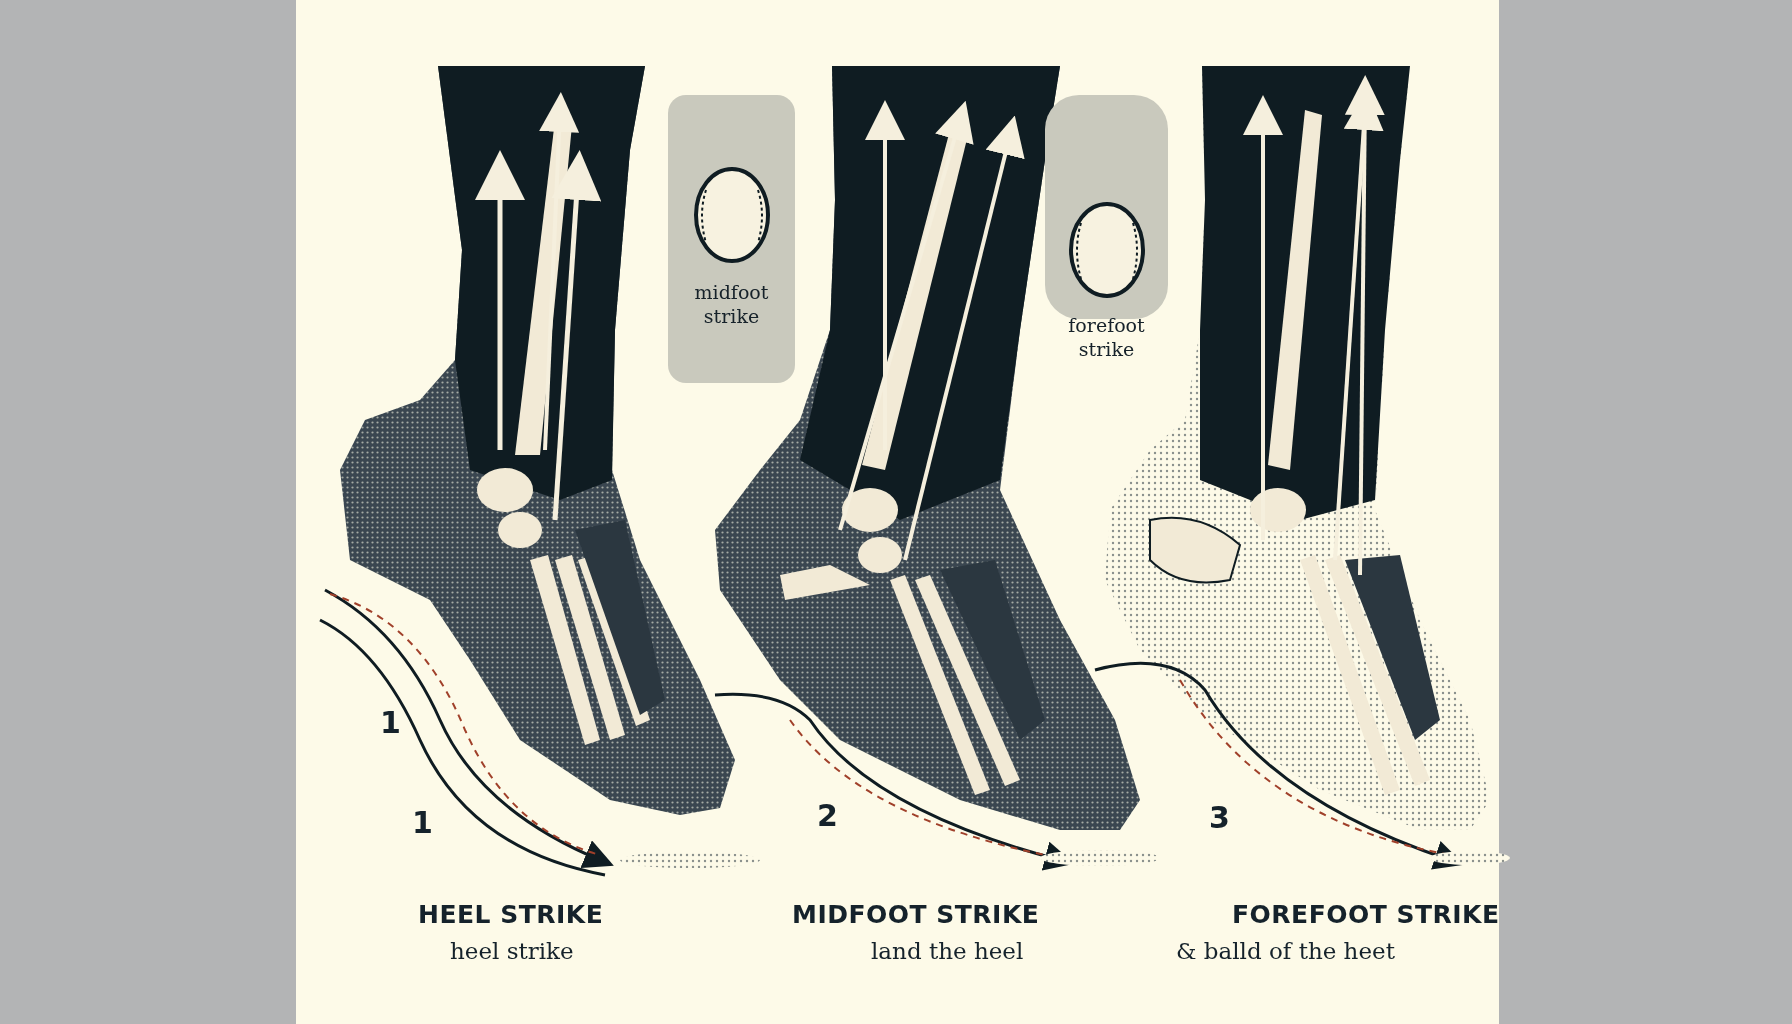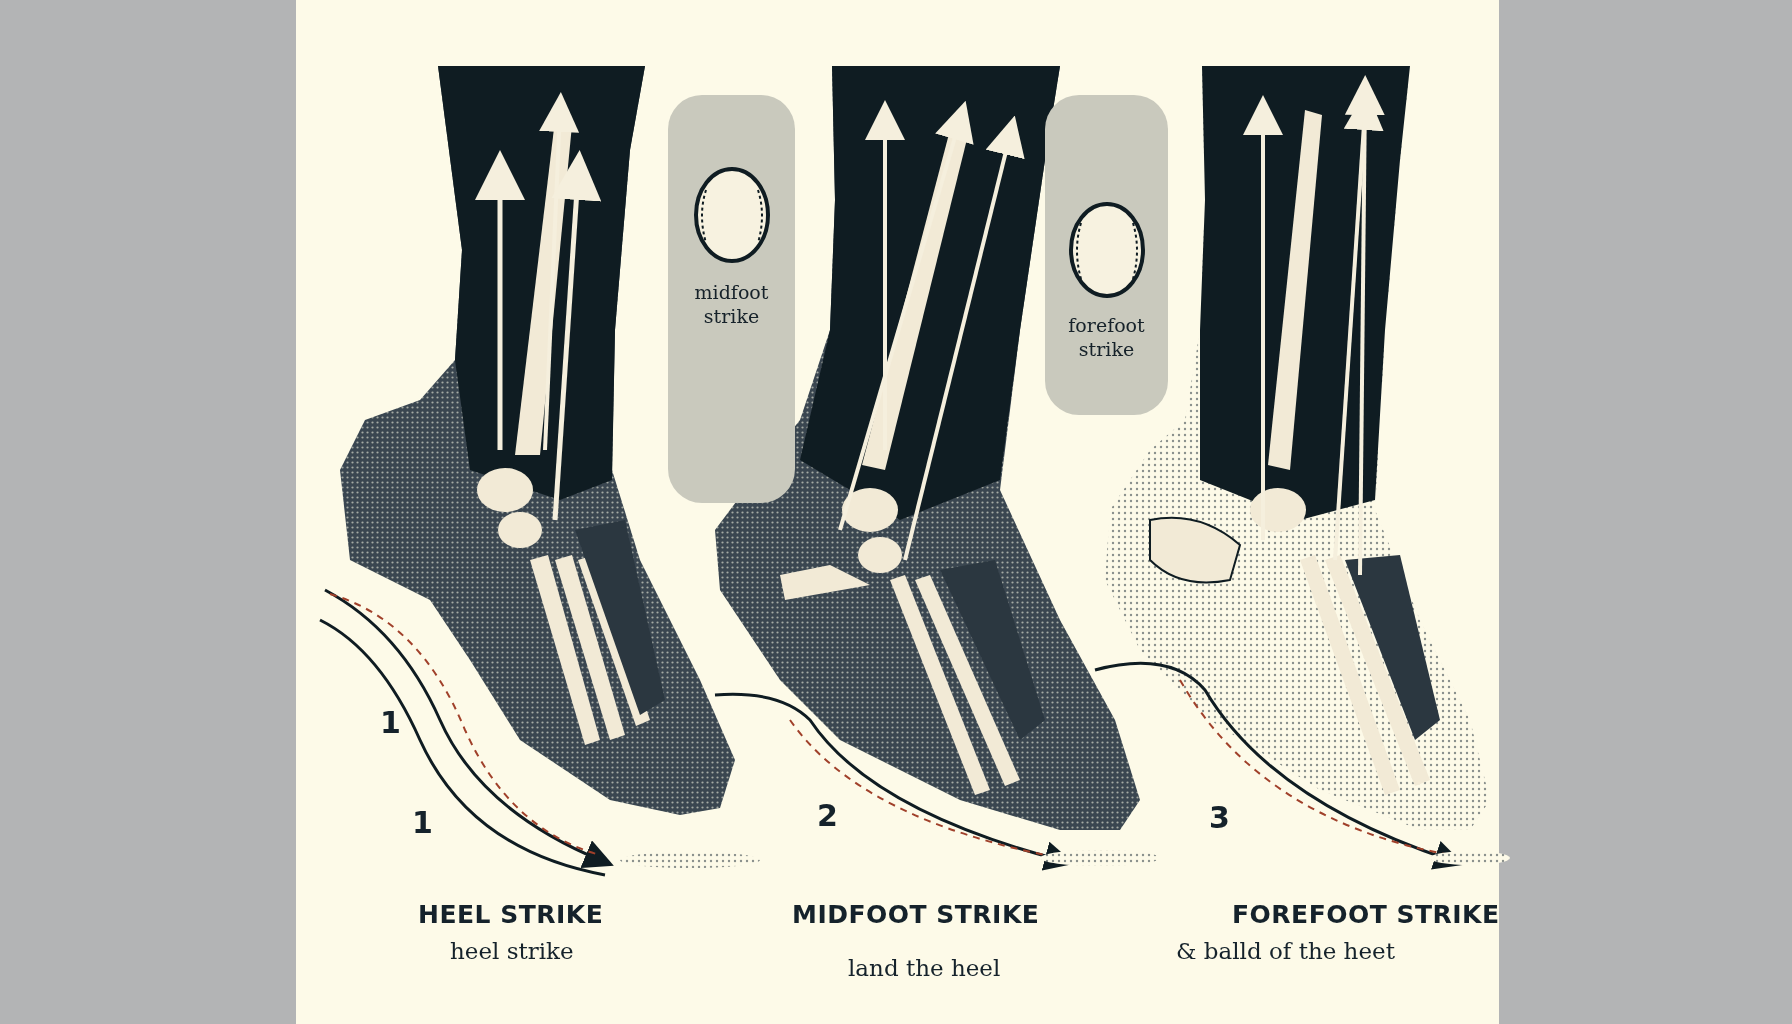--- a/index.html
+++ b/index.html
@@ -91,47 +91,47 @@
     <path d="M1345,560 L1400,555 L1440,720 L1415,740 Z" fill="#2b3740"></path>
     <line x1="1263" y1="540" x2="1263" y2="115" stroke="#f5efdd" stroke-width="4" marker-end="url(#ah)"></line>
     <line x1="1335" y1="560" x2="1365" y2="110" stroke="#f5efdd" stroke-width="4" marker-end="url(#ah)"></line>
     <line x1="1360" y1="575" x2="1365" y2="95" stroke="#f5efdd" stroke-width="4" marker-end="url(#ah)"></line>
     <path d="M1095,670 Q1170,650 1205,690 Q1270,800 1450,860" fill="none" stroke="#0f1c22" stroke-width="3" marker-end="url(#ahd)"></path>
     <path d="M1180,680 Q1260,820 1450,855" fill="none" stroke="#a0402a" stroke-width="2" stroke-dasharray="7,6"></path>
     <ellipse cx="1470" cy="858" rx="40" ry="7" fill="url(#dotsLight)"></ellipse>
   </g>
 </svg>
 
-<div class="capsule" style="left:668px; top:95px; width:127px; height:408px;">
+<div class="capsule" style="left:668px; top:95px; width:127px; height:288px;border-radius:18px;">
   <svg class="ball" style="top:70px;" width="80" height="100" viewBox="0 0 80 100">
     <ellipse cx="40" cy="50" rx="36" ry="46" fill="#f7f2e0" stroke="#0f1c22" stroke-width="4"></ellipse>
     <path d="M14,25 Q6,50 14,78 M66,25 Q74,50 66,78" fill="none" stroke="#0f1c22" stroke-width="2" stroke-dasharray="3,3"></path>
   </svg>
   <div class="cap-label" style="top:185px;">
     <div>midfoot</div>
     <div>strike</div>
   </div>
 </div>
 
-<div class="capsule" style="left:1045px; top:95px; width:123px; height:320px;">
+<div class="capsule" style="left:1045px; top:95px; width:123px; height:224px;">
   <svg class="ball" style="top:100px;" width="80" height="105" viewBox="0 0 80 105">
     <ellipse cx="40" cy="55" rx="36" ry="46" fill="#f7f2e0" stroke="#0f1c22" stroke-width="4"></ellipse>
     <path d="M14,28 Q6,55 14,84 M66,28 Q74,55 66,84" fill="none" stroke="#0f1c22" stroke-width="2" stroke-dasharray="3,3"></path>
   </svg>
   <div class="cap-label" style="top:218px;">
     <div>forefoot</div>
     <div>strike</div>
   </div>
 </div>
 
 <div class="step-num" style="left:380px; top:705px;">1</div>
 <div class="step-num" style="left:412px; top:805px;">1</div>
 <div class="step-num" style="left:817px; top:798px;">2</div>
 <div class="step-num" style="left:1209px; top:800px;">3</div>
 
 <div class="title" style="left:418px; top:900px;">HEEL STRIKE</div>
 <div class="sub" style="left:450px; top:938px;">heel strike</div>
 
 <div class="title" style="left:792px; top:900px;text-align:center;">MIDFOOT STRIKE</div>
-<div class="sub" style="left:848px; top:938px;margin-top:17px;">land the heel</div>
+<div class="sub" style="left:871px; top:938px;">land the heel</div>
 
 <div class="title" style="left:1188px; top:900px;margin-left:44px;">FOREFOOT STRIKE</div>
 <div class="sub" style="left:1176px; top:938px;">&amp; balld of the heet</div>
 
 </body></html>

